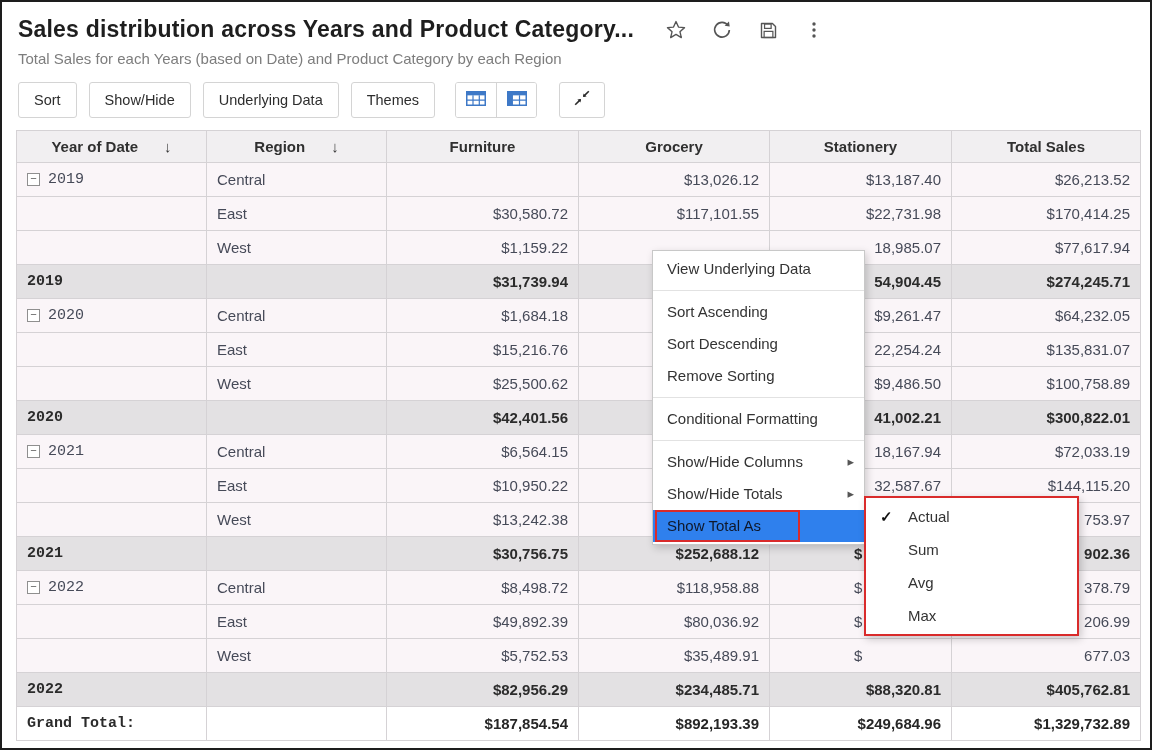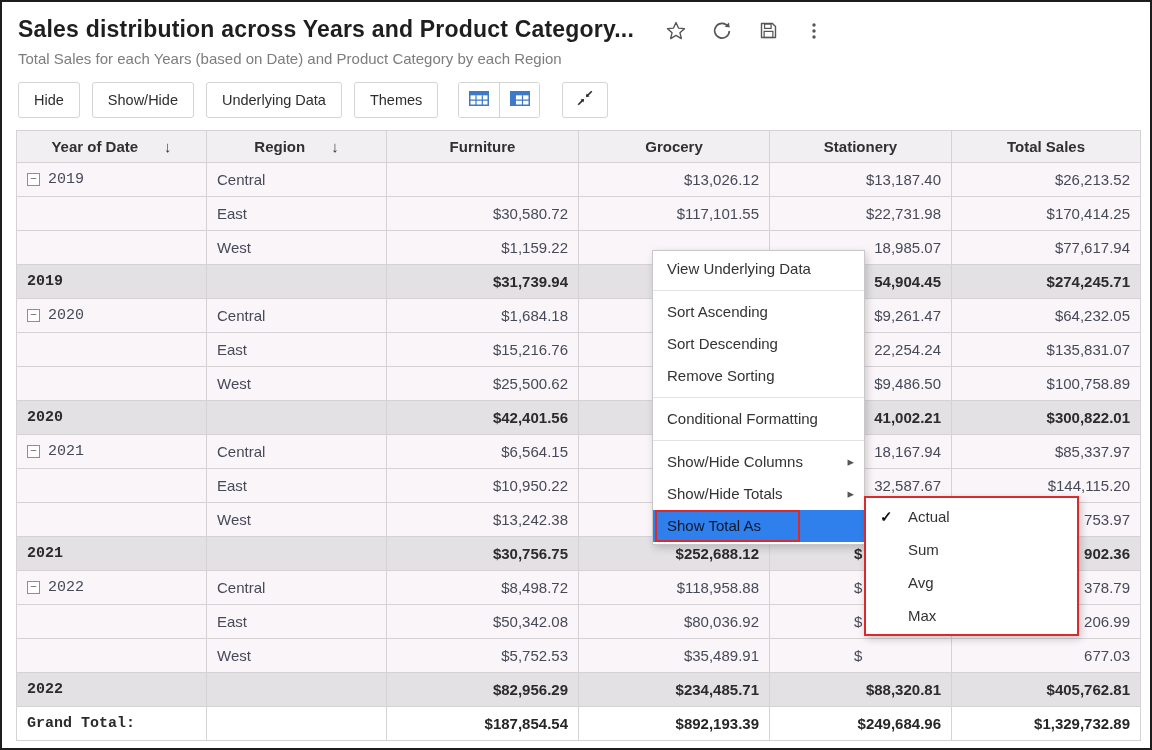--- a/index.html
+++ b/index.html
@@ -6,21 +6,21 @@
   html,body { margin:0; padding:0; }
   body {
     width:1152px; height:750px; position:relative;
     font-family:"Liberation Sans", sans-serif;
     background:#fff; overflow:hidden;
   }
   .frame {
     position:absolute; inset:0; border:2px solid #1d1d1d; background:#fff; overflow:hidden;
   }
   
-  .title-row { display:flex; align-items:center; padding:14px 16px 0 16px; }
+  .title-row { display:flex; align-items:flex-start; padding:14px 16px 0 16px; }
   .page-title { margin:0; font-size:23px; font-weight:700; color:#1e1e1e; letter-spacing:.2px; }
   .title-icons { display:flex; align-items:center; gap:22px; margin-left:30px; margin-top:2px; }
   .ticon { display:inline-flex; align-items:center; justify-content:center; width:24px; height:24px; cursor:pointer; }
   .subtitle { padding:7px 16px 0 16px; font-size:15px; color:#7d7d7d; }
   
   .toolbar { display:flex; align-items:center; gap:12px; padding:15px 16px 12px 16px; }
   .tbtn {
     height:36px; padding:0 15px; background:#fff; border:1px solid #d4d4d4; border-radius:3px;
     font-family:"Liberation Sans", sans-serif; font-size:14.5px; color:#2d2d2d; cursor:pointer;
   }
@@ -113,21 +113,21 @@
             <circle cx="10" cy="16" r="1.7" fill="#555"></circle>
           </svg>
       </span>
     </div>
   </div>
 
   <div class="subtitle">Total Sales for each Years (based on Date) and Product Category by each Region</div>
 
   <div class="toolbar">
     <span id="text-buttons" style="display:flex; gap:12px;">
-        <button class="tbtn">Hide</button>
+        <button class="tbtn">Sort</button>
         <button class="tbtn">Show/Hide</button>
         <button class="tbtn">Underlying Data</button>
         <button class="tbtn">Themes</button>
       </span>
     <span class="btn-group">
       <span class="ibtn">
         <span>
           <svg width="20" height="15" viewBox="0 0 20 15">
               <rect x="0.75" y="0.75" width="18.5" height="13.5" fill="none" stroke="#3e79c7" stroke-width="1.5"></rect>
               <rect x="0.75" y="0.75" width="18.5" height="3.6" fill="#3e79c7"></rect>
@@ -244,21 +244,21 @@
           <td class="num"></td>
           <td class="num">41,002.21</td>
           <td class="num">$300,822.01</td>
         </tr>
         <tr class="data">
           <td class="year"><span class="cbox">−</span><span>2021</span></td>
           <td class="region">Central</td>
           <td class="num">$6,564.15</td>
           <td class="num"></td>
           <td class="num">18,167.94</td>
-          <td class="num">$85,337.97</td>
+          <td class="num">$72,033.19</td>
         </tr>
         <tr class="data">
           <td class="year"><span></span></td>
           <td class="region">East</td>
           <td class="num">$10,950.22</td>
           <td class="num"></td>
           <td class="num">32,587.67</td>
           <td class="num">$144,115.20</td>
         </tr>
         <tr class="data">
@@ -281,21 +281,21 @@
           <td class="year"><span class="cbox">−</span><span>2022</span></td>
           <td class="region">Central</td>
           <td class="num">$8,498.72</td>
           <td class="num">$118,958.88</td>
           <td class="num frag-left">$</td>
           <td class="num">378.79</td>
         </tr>
         <tr class="data">
           <td class="year"><span></span></td>
           <td class="region">East</td>
-          <td class="num">$50,342.08</td>
+          <td class="num">$49,892.39</td>
           <td class="num">$80,036.92</td>
           <td class="num frag-left">$</td>
           <td class="num">206.99</td>
         </tr>
         <tr class="data">
           <td class="year"><span></span></td>
           <td class="region">West</td>
           <td class="num">$5,752.53</td>
           <td class="num">$35,489.91</td>
           <td class="num frag-left">$</td>

